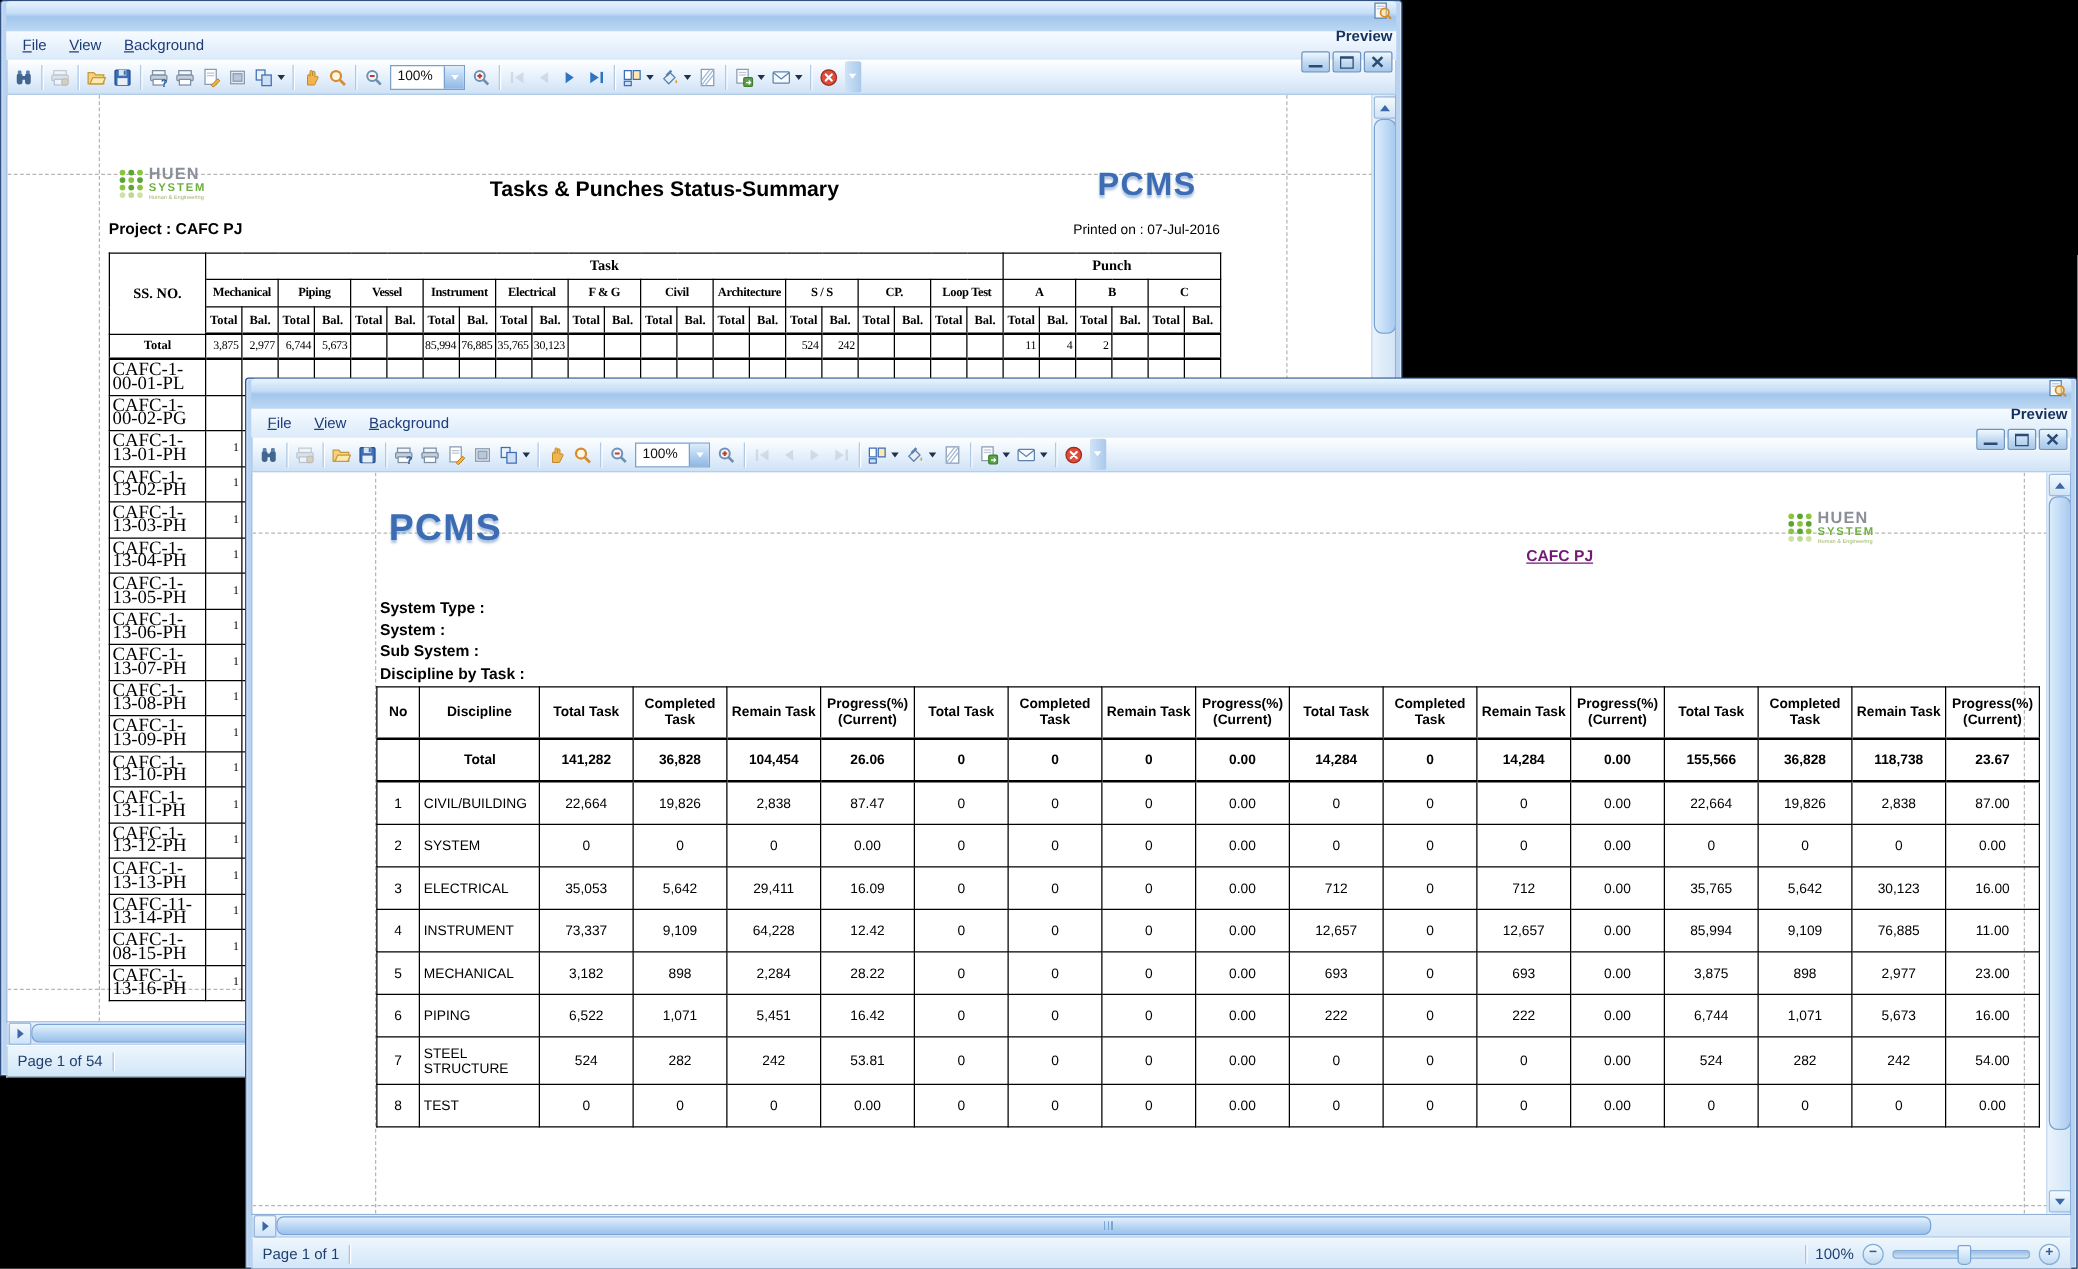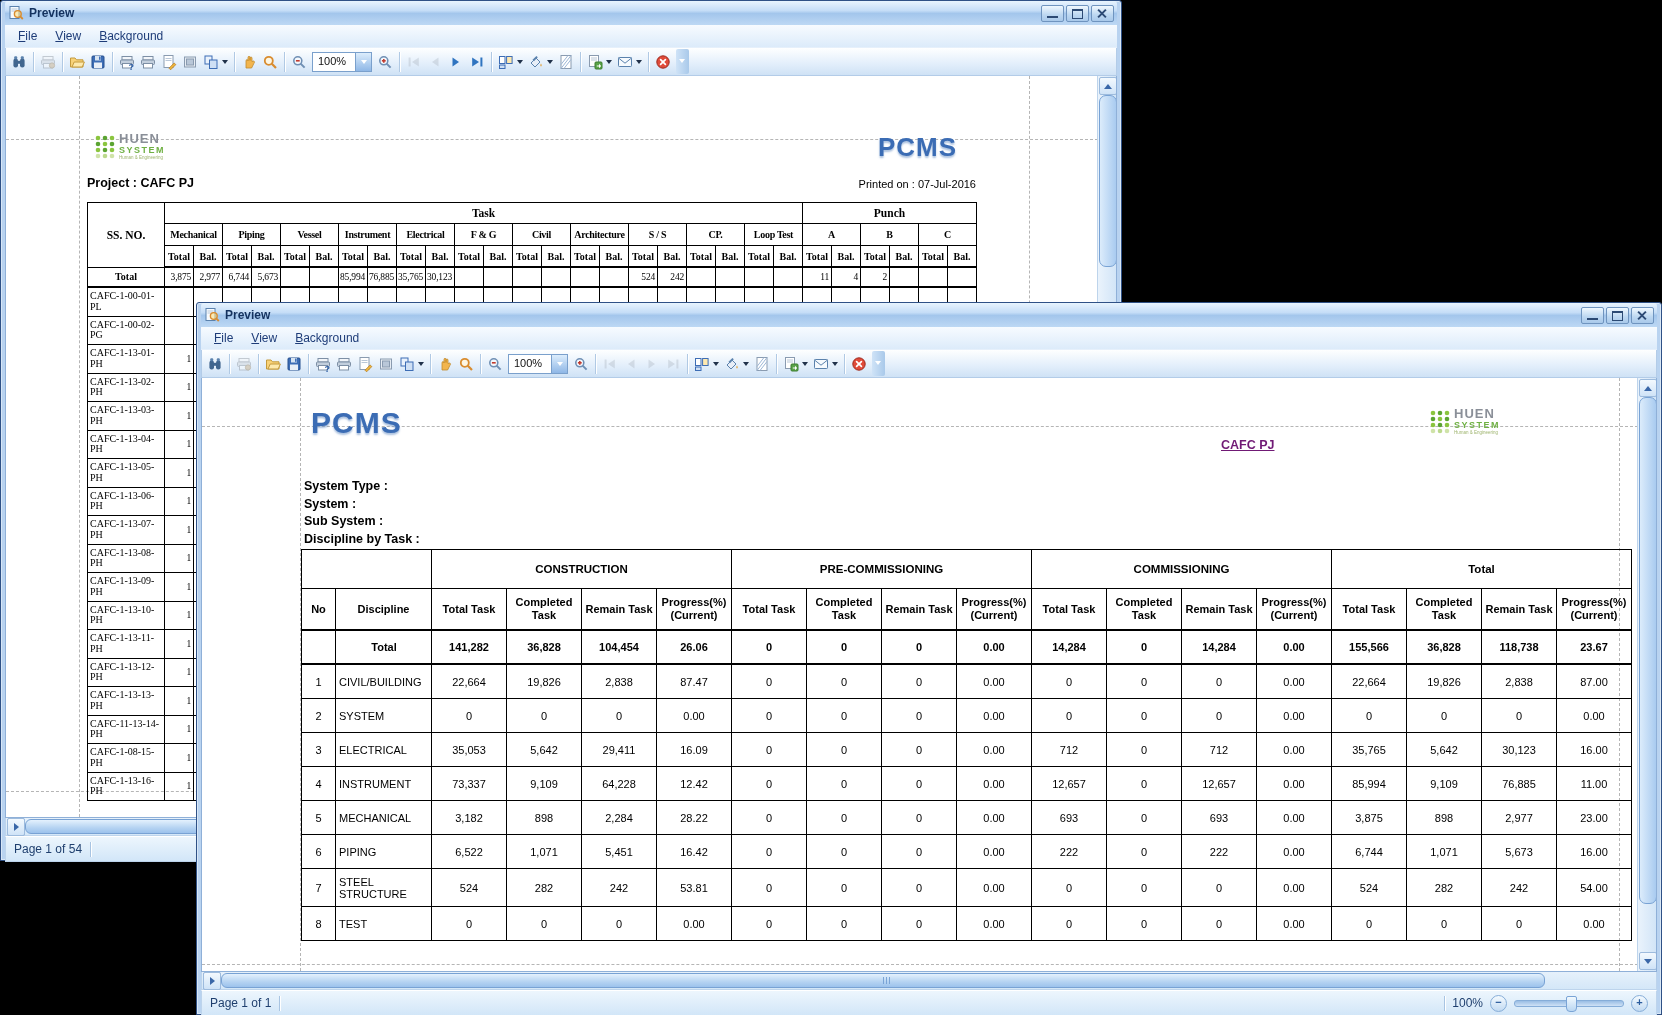--- a/index.html
+++ b/index.html
@@ -4,23 +4,23 @@
 <style>
   html,body{margin:0;padding:0;}
   body{width:1662px;height:1015px;background:#000;position:relative;overflow:hidden;
        font-family:"Liberation Sans",sans-serif;}
   
   .window{position:absolute;box-sizing:border-box;background:#b9d3f0;
           border:1px solid #2f5186;border-radius:3px 3px 0 0;padding:0 4px 4px 4px;
           box-shadow:inset 0 0 0 1px rgba(255,255,255,.45);}
   #back-window{left:0;top:0;width:1122px;height:861px;z-index:1;}
   #front-window{left:196px;top:302px;width:1466px;height:713px;z-index:2;}
-  .titlebar{height:24px;display:flex;align-items:center;gap:5px;padding:0 3px;
+  .titlebar{height:24px;display:flex;align-items:flex-end;gap:5px;padding:0 3px;
             background:linear-gradient(#e8f4fe 0%,#c5ddf7 40%,#a3c6ec 52%,#bdd8f4 100%);
-            border-radius:3px 3px 0 0;}
+            border-radius:3px 3px 0 0;flex-direction:column;}
   .titlebar .title{font-weight:bold;font-size:12px;color:#14325f;}
   .win-icon{width:16px;height:16px;display:inline-block;}
   .winbtns{margin-left:auto;display:flex;gap:2px;}
   .winbtn{width:21px;height:15px;border:1px solid #6f94bf;border-radius:2px;position:relative;
           background:linear-gradient(#f0f8fe,#bcd7f1 60%,#a9c9ea);}
   .winbtn .g-min{position:absolute;left:5px;right:5px;bottom:3px;height:2px;background:#2c4a74;}
   .winbtn .g-max{position:absolute;left:5px;top:3px;width:9px;height:7px;border:1px solid #2c4a74;border-top-width:2px;}
   .winbtn .g-x{position:absolute;inset:0;}
   .winbtn .g-x:before,.winbtn .g-x:after{content:"";position:absolute;left:9px;top:2px;width:2px;height:11px;background:#2c4a74;}
   .winbtn .g-x:before{transform:rotate(45deg);} .winbtn .g-x:after{transform:rotate(-45deg);}
@@ -91,21 +91,21 @@
   #back-canvas .proj{font-weight:bold;font-size:12.5px;color:#000;}
   #back-canvas .printed{font-size:11px;color:#000;text-align:right;}
   .back-table{border-collapse:collapse;table-layout:fixed;font-family:"Liberation Serif",serif;}
   .back-table th,.back-table td{border:1px solid #000;padding:0 1px;overflow:visible;white-space:nowrap;}
   .back-table thead th{font-weight:bold;text-align:center;}
   .back-table .r1 th{font-size:11.5px;height:20px;}
   .back-table .r2 th{font-size:10px;height:21px;letter-spacing:-.3px;}
   .back-table .r3 th{font-size:10px;height:20px;border-bottom:2px solid #000;}
   .back-table .trow td{font-size:10px;font-weight:bold;height:18px;border-bottom:2px solid #000;}
   .back-table .trow td.num{font-weight:normal;}
-  .back-table td.lbl{font-size:10px;line-height:10.5px;white-space:normal;word-break:break-word;padding:1px 2px;margin-top:16px;}
+  .back-table td.lbl{font-size:15px;line-height:10.5px;white-space:normal;word-break:break-word;padding:1px 2px;margin-top:16px;}
   .back-table td.num{font-size:9.5px;text-align:right;padding-right:2px;letter-spacing:-.2px;}
   .back-table tbody td{height:25.5px;}
   .back-table td.tl{text-align:center;font-size:10px;}
   
   #front-canvas .filters div{font-weight:bold;font-size:12.5px;color:#000;line-height:17.5px;}
   .rep-proj{position:absolute;font-weight:bold;font-size:12.5px;text-decoration:underline;color:#701a75;}
   .front-table{border-collapse:collapse;table-layout:fixed;font-family:"Liberation Sans",sans-serif;}
   .front-table th,.front-table td{border:1px solid #000;overflow:hidden;}
   .front-table .g th{font-size:11.5px;font-weight:bold;height:36px;}
   .front-table .h th{font-size:11px;font-weight:bold;height:38px;white-space:pre-line;line-height:13px;border-bottom:2px solid #000;}
@@ -344,20 +344,21 @@
           <circle cx="4" cy="23" r="2.3" fill="#cfe3a8"></circle>
             <circle cx="11" cy="23" r="2.3" fill="#bcd98e"></circle>
             <circle cx="18" cy="23" r="2.3" fill="#cfe3a8"></circle>
         </svg>
         <span class="huen-txt">
           <div class="huen-name">HUEN</div>
           <div class="huen-sys">SYSTEM</div>
           <div class="huen-tag">Human &amp; Engineering</div>
         </span>
       </div>
+      <div class="rep-title" style="left:81px;width:889px;top:66px;font-size:17px">Tasks &amp; Punches Status-Summary</div>
       <div class="pcms" style="left:872px;top:56px;font-size:26px">PCMS</div>
       <div class="abs proj" style="left:81px;top:100px">Project :  CAFC PJ</div>
       <div class="abs printed" style="left:600px;top:102px;width:370px">Printed on : 07-Jul-2016</div>
       <div class="abs" style="left:81px;top:126px" id="back-table-mount">
           <table class="back-table">
             <colgroup>
               <col style="width:77px">
               <col style="width:29px">
               <col style="width:29px">
               <col style="width:29px">
@@ -1319,27 +1320,20 @@
               <col style="width:75px">
               <col style="width:75px">
               <col style="width:75px">
               <col style="width:75px">
               <col style="width:75px">
               <col style="width:75px">
               <col style="width:75px">
               <col style="width:75px">
             </colgroup>
             <thead>
-              <tr class="g">
-                <th colspan="2"></th>
-                <th colspan="4">CONSTRUCTION</th>
-                <th colspan="4">PRE-COMMISSIONING</th>
-                <th colspan="4">COMMISSIONING</th>
-                <th colspan="4">Total</th>
-              </tr>
               <tr class="h">
                 <th>No</th>
                 <th>Discipline</th>
                 <th>Total Task</th>
                 <th>Completed
 Task</th>
                 <th>Remain Task</th>
                 <th>Progress(%)
 (Current)</th>
                 <th>Total Task</th>

